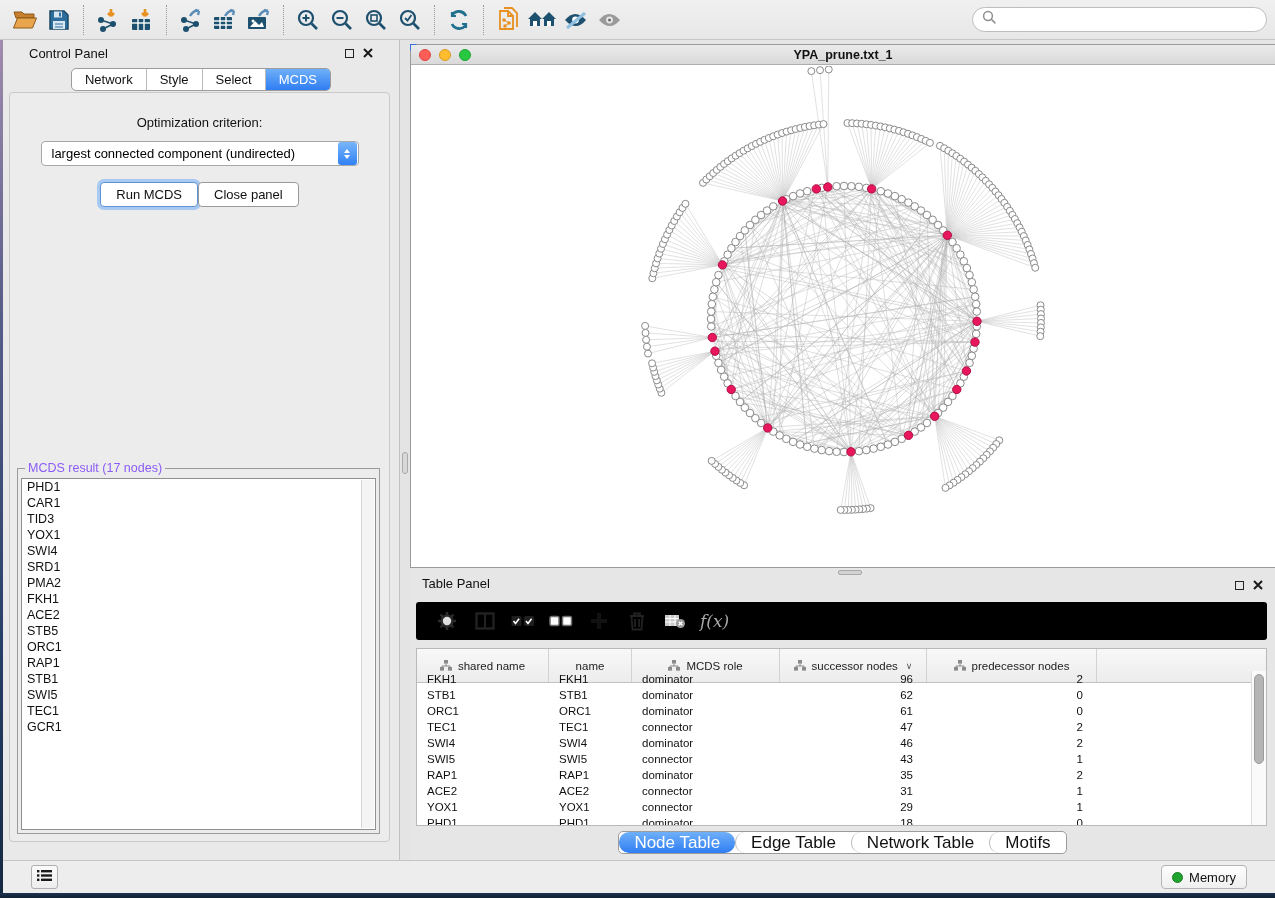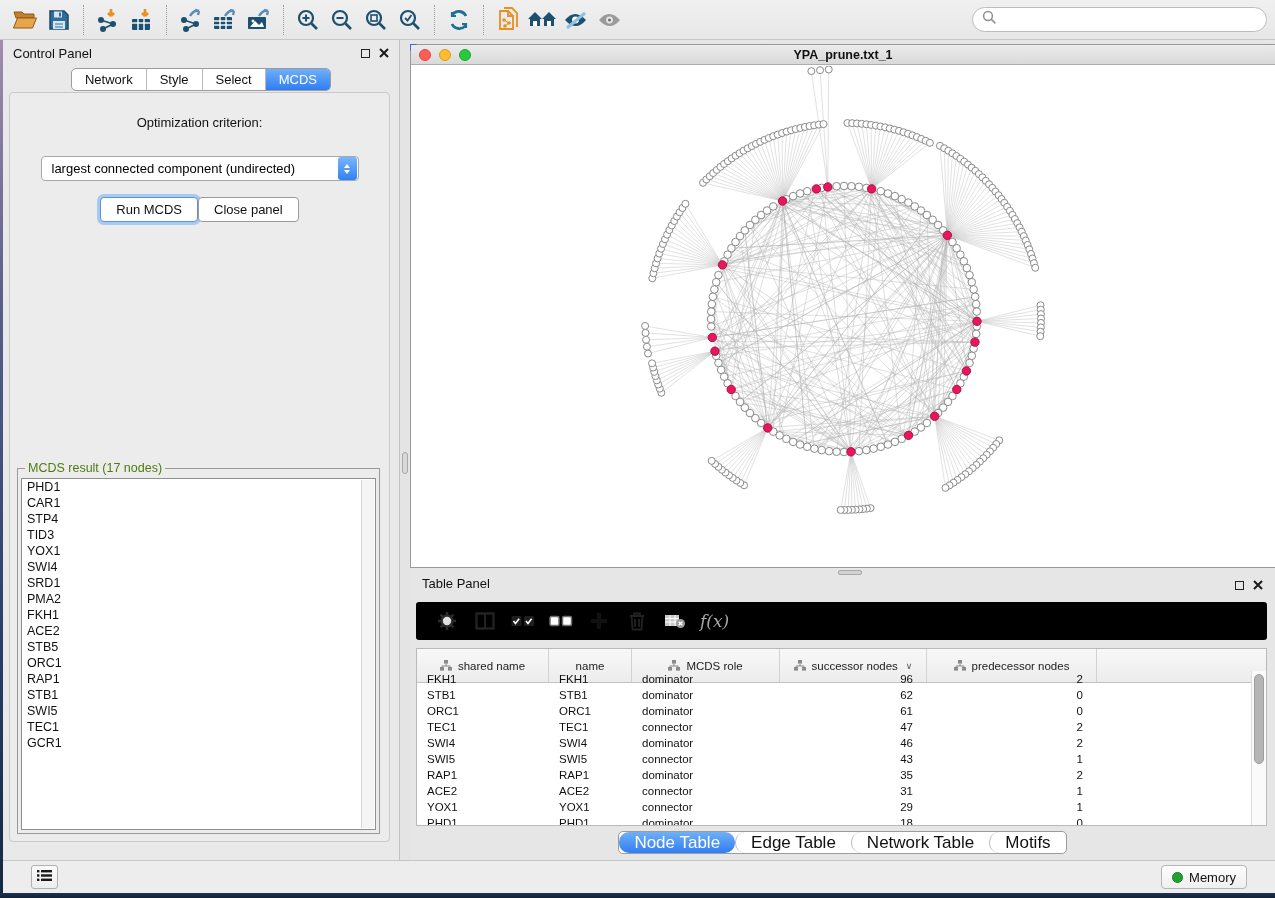--- a/index.html
+++ b/index.html
@@ -16,45 +16,45 @@
                 display:flex; align-items:center; padding:0 9px; }
   .search-box input { border:none; outline:none; flex:1; font-size:13px; background:transparent; }
 
   
   .left-strip { position:absolute; left:0; top:40px; width:3px; bottom:5px;
                 background:linear-gradient(#a08cae,#5b5f8a 30%,#27406a 70%,#152941); }
   .bottom-strip { position:absolute; left:0; right:0; bottom:0; height:5px; background:linear-gradient(#1d3452,#101f33); }
 
   
   .control-panel { position:absolute; left:3px; top:40px; width:397px; bottom:38px; background:#e9e9e9; border-right:1px solid #c2c2c2; }
-  .cp-header { height:26px; display:flex; align-items:center; padding:0 10px; }
+  .cp-header { height:26px; display:flex; align-items:center; padding:0 26px; }
   .cp-title { font-size:13px; color:#111; }
   .win-icons { margin-left:auto; display:flex; align-items:center; gap:9px; }
   .float-ic { width:9px; height:9px; border:1.6px solid #222; background:transparent; }
   .tabbar { display:flex; justify-content:center; margin-top:2px; }
   .seg { display:inline-flex; border:1px solid #9c9c9c; border-radius:5px; overflow:hidden; background:#fff; }
   .seg > div { padding:2px 13px; font-size:13px; color:#111; border-left:1px solid #b9b9b9; cursor:pointer; line-height:17px; }
   .seg > div:first-child { border-left:none;text-align:right; }
   .seg > div.active { background:linear-gradient(#6fb0f9,#2f7df2); color:#fff; }
   .cp-subpanel { position:absolute; left:6px; right:9px; top:52px; bottom:18px; background:#ececec;
                  border:1px solid #c9c9c9; border-radius:4px; }
   .crit-label { text-align:center; margin-top:22px; font-size:13px; color:#111; }
   .select-row { display:flex; justify-content:center; margin-top:11px; }
-  .select { width:318px; height:25px; background:#fff; border:1px solid #a8a8a8; border-radius:4px; display:flex; align-items:center; cursor:pointer;margin-top:15px; }
+  .select { width:318px; height:25px; background:#fff; border:1px solid #a8a8a8; border-radius:4px; display:flex; align-items:center; cursor:pointer; }
   .select .val { flex:1; font-size:13px; padding:0 10px; white-space:nowrap; overflow:hidden; }
   .select .stepper { width:19px; height:23px; margin-right:1px; border-radius:3px; background:linear-gradient(#79b6fa,#3181f4);
                      display:flex; flex-direction:column; align-items:center; justify-content:center; gap:2px; }
   .stepper i { width:0; height:0; border-left:3.5px solid transparent; border-right:3.5px solid transparent; }
   .stepper i.up { border-bottom:4px solid #fff; }
   .stepper i.dn { border-top:4px solid #fff; }
   .btn-row { display:flex; justify-content:center; margin-top:16px; }
   .pbtn { height:25px; padding:0 15px; font-size:13px; background:#fff; border:1px solid #9a9a9a; border-radius:4px; cursor:pointer; color:#111; }
   .pbtn.focus { box-shadow:0 0 0 3px #a7c9f2; border-color:#5f93d8; }
   .result-fieldset { position:absolute; left:7px; right:9px; top:368px; bottom:7px; border:1px solid #9a9a9a; padding:3px; }
-  .result-fieldset legend { font-size:12.5px; padding:0 3px; margin-left:4px; color:#4d7c0f; }
+  .result-fieldset legend { font-size:12.5px; padding:0 3px; margin-left:4px; color:#8b5cf6; }
   .list-box { position:relative; width:100%; height:100%; background:#fff; border:1px solid #8f8f8f; overflow:hidden; }
   .mcds-item { font-size:12.5px; line-height:16px; padding-left:5px; color:#111; }
   .list-track { position:absolute; top:1px; bottom:1px; right:1px; width:13px; background:#f4f4f4; border-left:1px solid #d5d5d5; }
 
   
   .vsplitter { position:absolute; left:400px; top:40px; width:10px; bottom:38px; background:#e4e4e4; cursor:col-resize; }
   .vsplitter .knob { position:absolute; left:2px; top:412px; width:6px; height:22px; background:#d8d8d8; border:1px solid #a9a9a9; border-radius:3px; }
 
   
   .right-col { position:absolute; left:410px; top:40px; right:0; bottom:38px; background:#e6e6e6; }
@@ -332,21 +332,20 @@
       <div class="btn-row">
         <button class="pbtn focus">Run MCDS</button>
         <button class="pbtn">Close panel</button>
       </div>
       <fieldset class="result-fieldset">
         <legend>MCDS result (17 nodes)</legend>
         <div class="list-box">
           <div class="list-track"></div>
         <div class="mcds-item">PHD1</div>
             <div class="mcds-item">CAR1</div>
-            <div class="mcds-item">STP4</div>
             <div class="mcds-item">TID3</div>
             <div class="mcds-item">YOX1</div>
             <div class="mcds-item">SWI4</div>
             <div class="mcds-item">SRD1</div>
             <div class="mcds-item">PMA2</div>
             <div class="mcds-item">FKH1</div>
             <div class="mcds-item">ACE2</div>
             <div class="mcds-item">STB5</div>
             <div class="mcds-item">ORC1</div>
             <div class="mcds-item">RAP1</div>

